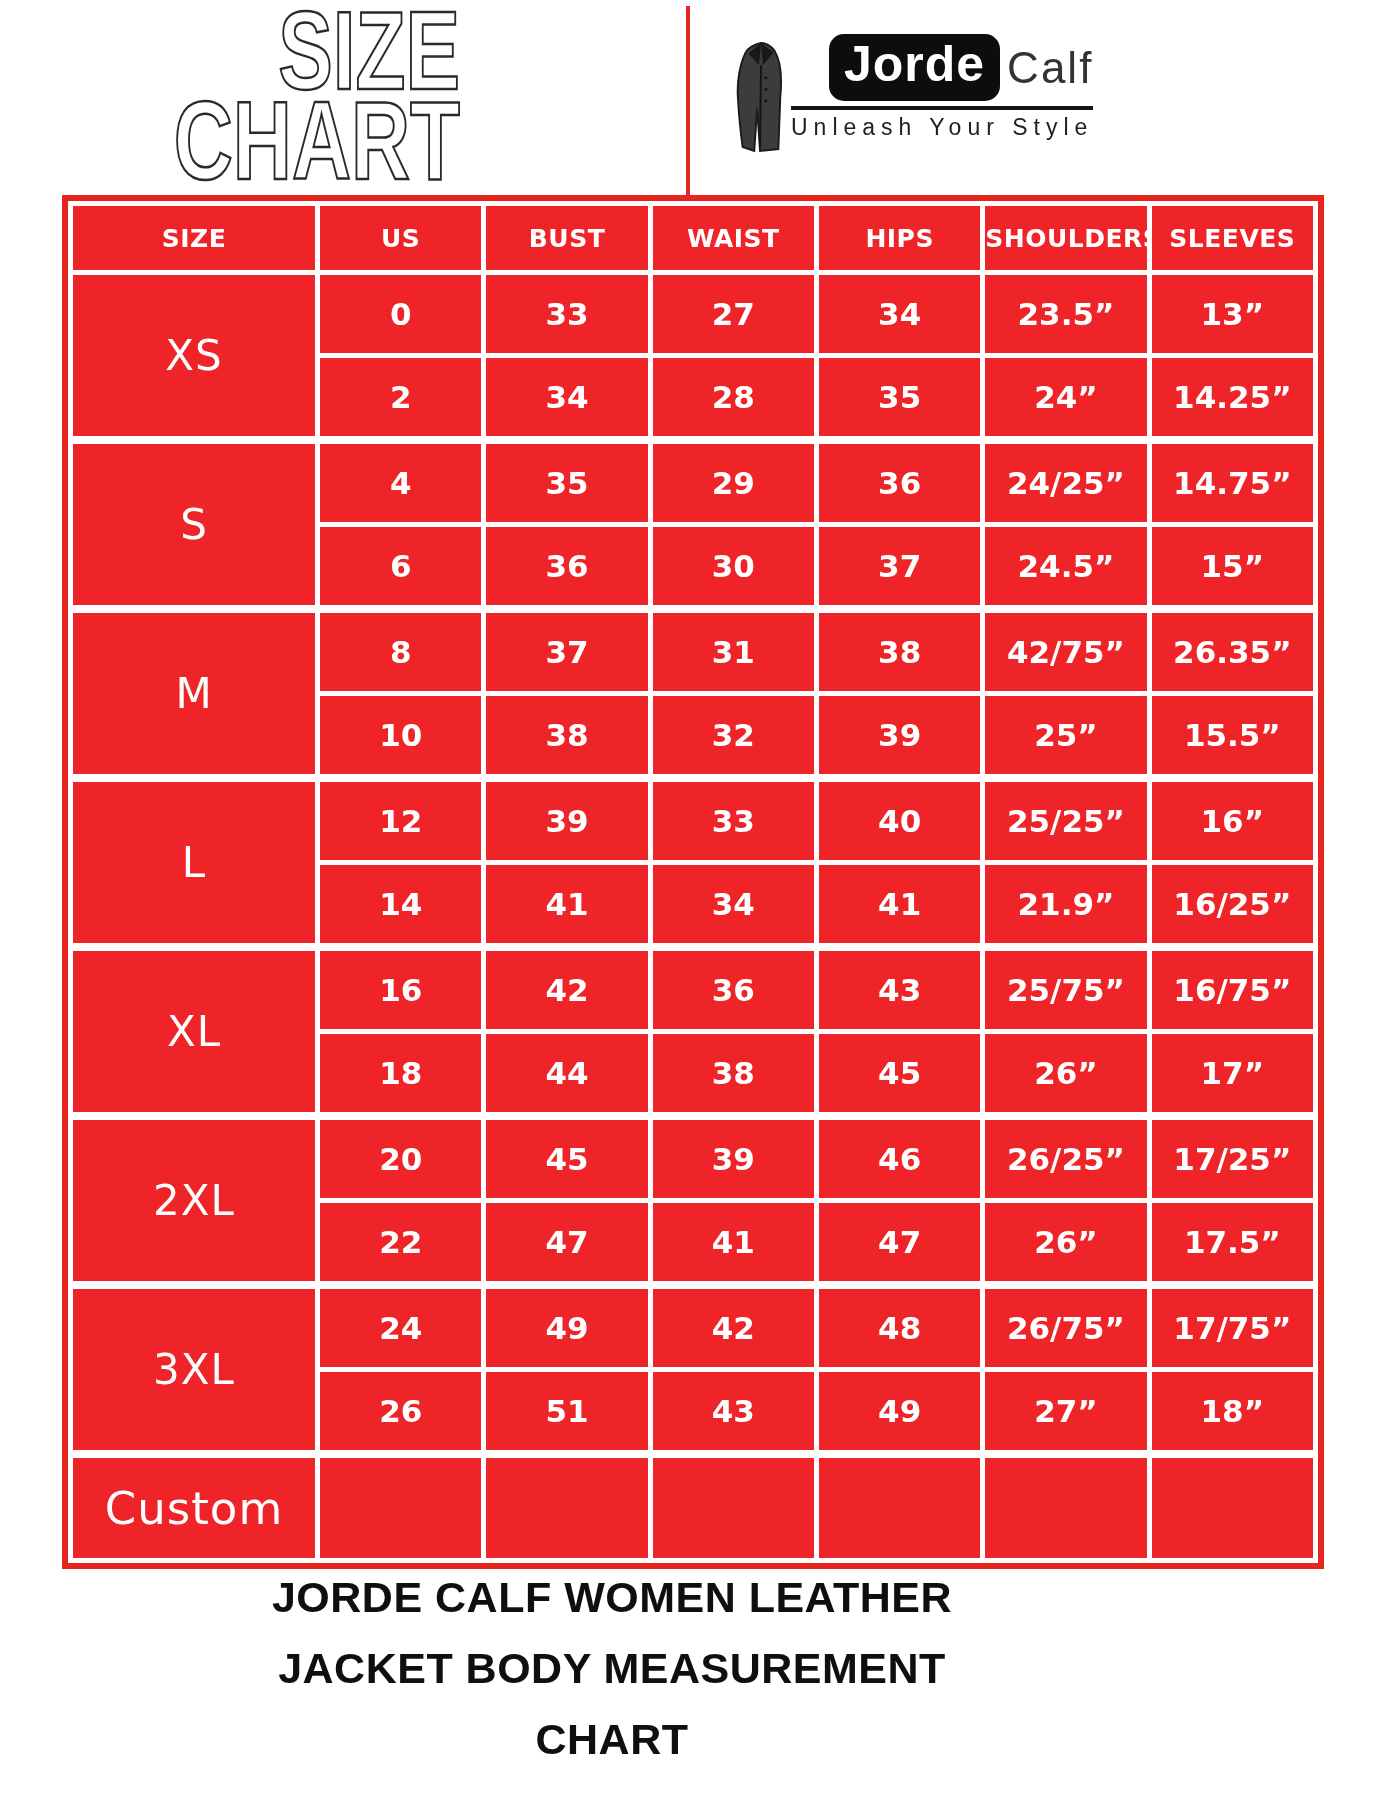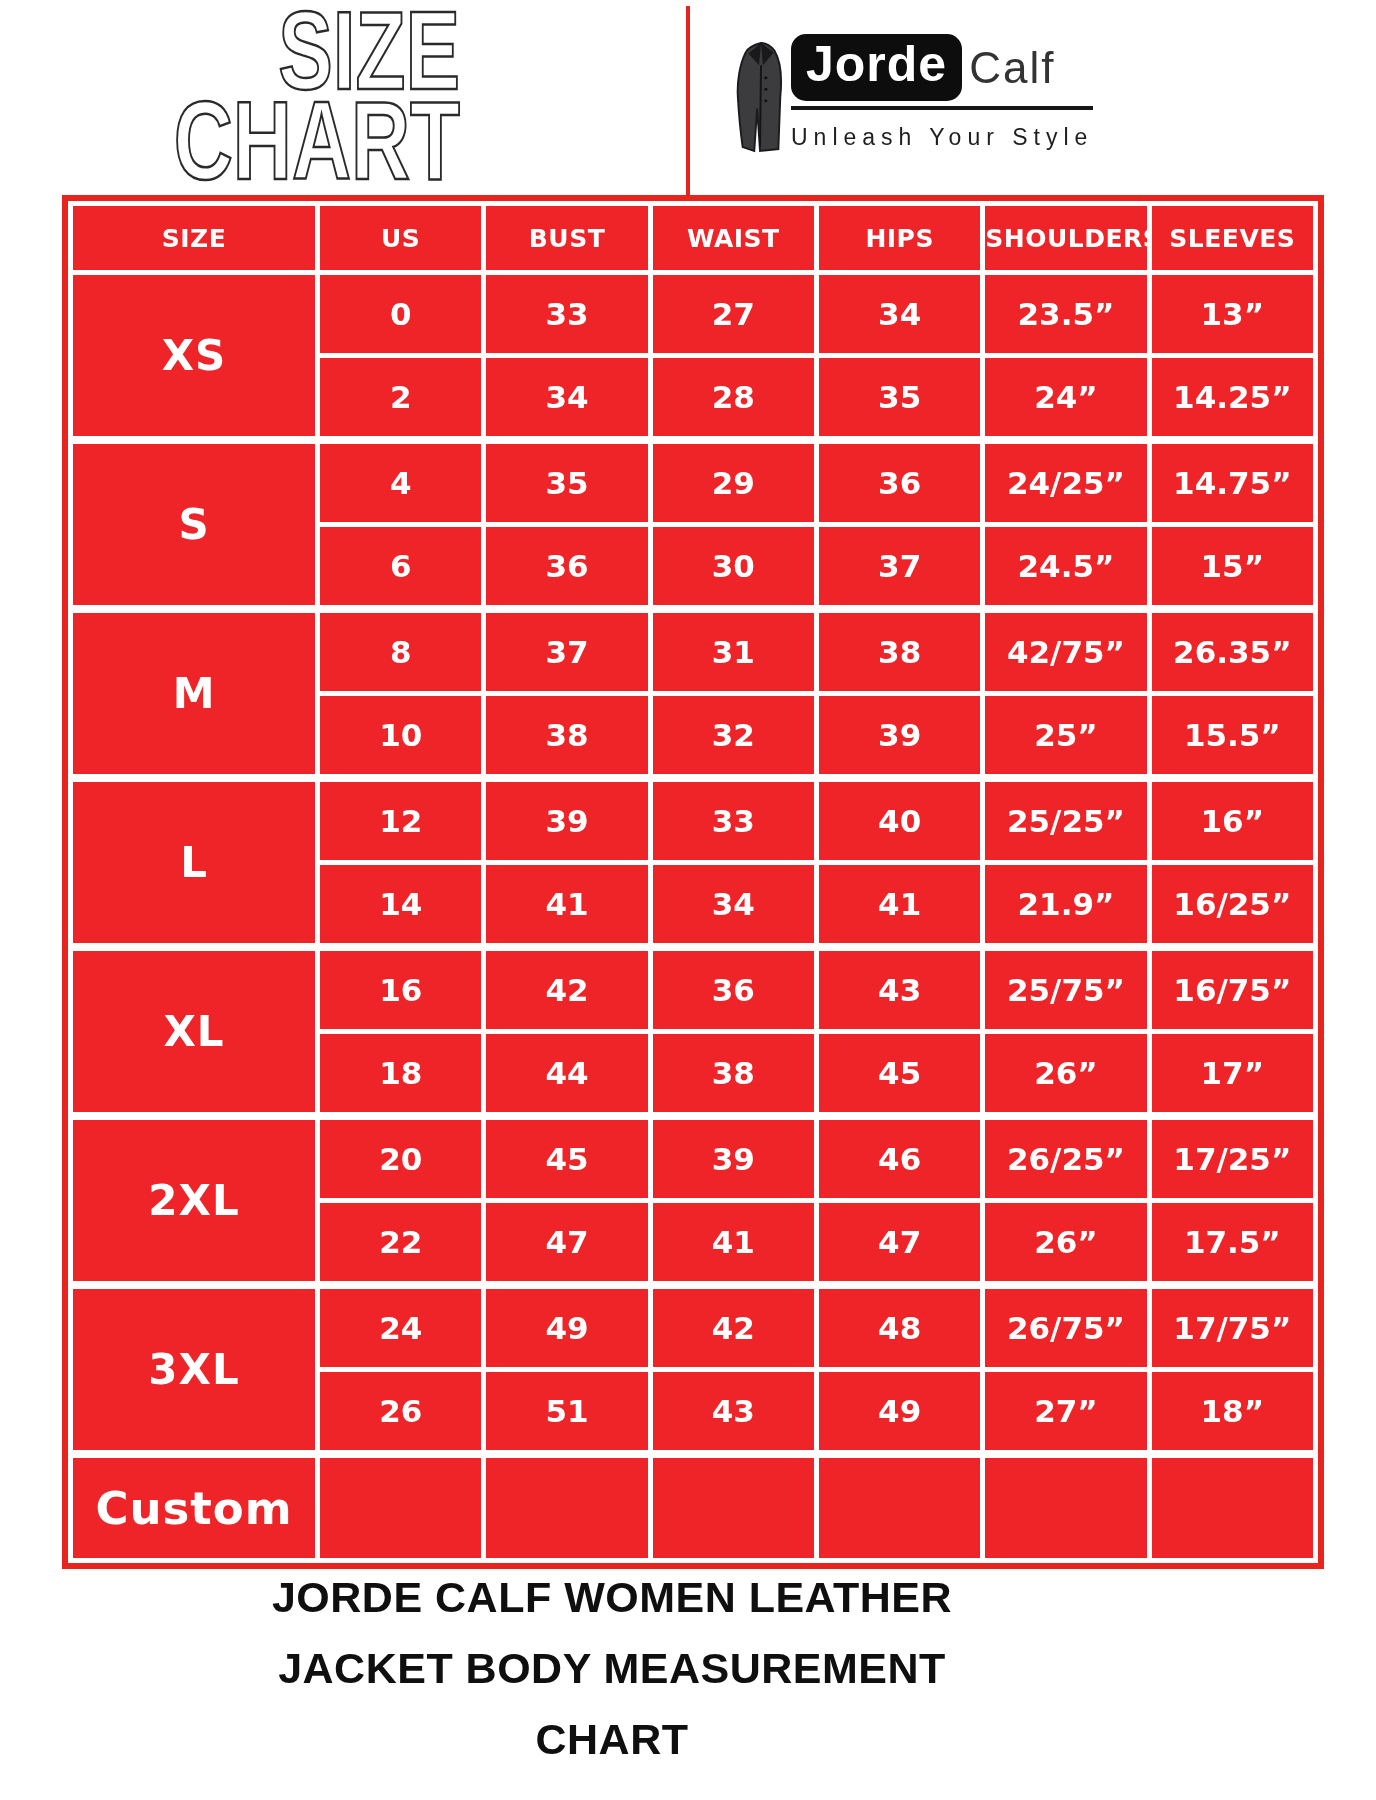--- a/index.html
+++ b/index.html
@@ -14,51 +14,51 @@
     font-weight:800; font-size:112px; line-height:90px; letter-spacing:0px;
     color:#ffffff; -webkit-text-stroke:2.5px #2a2a2a;
     transform:scaleX(0.73); transform-origin:top right;
   }
   .header-divider {
     position:absolute; left:686px; top:6px; width:4px; height:212px;
     background:#e8241f;
   }
   .logo { position:absolute; left:734px; top:34px; display:flex; align-items:flex-start; }
   .logo-jacket { margin-right:3px; margin-top:4px; }
-  .logo-row { display:flex; align-items:center; }
+  .logo-row { display:flex; align-items:center;justify-content:flex-end; }
   .logo-pill {
     background:#0d0d0d; border-radius:15px; padding:3px 15px 9px 15px;
     font-size:50px; font-weight:800; color:#ffffff; letter-spacing:1px; line-height:1.1;
   }
   .logo-calf {
     font-size:44px; font-weight:400; color:#333333; padding-left:7px; line-height:1.0;
     letter-spacing:2px;
   }
   .logo-underline { height:4px; background:#161616; margin-top:5px; width:100%; }
   .logo-tagline {
-    margin-top:14px; font-size:23px; letter-spacing:6px; color:#1f1f1f;
+    margin-top:4px; font-size:23px; letter-spacing:6px; color:#1f1f1f;
     font-weight:500; white-space:nowrap;
   }
 
   
   .table-wrap {
     position:absolute; left:62px; top:195px; width:1262px; box-sizing:border-box;
     border:6px solid #e8241f; background:#ffffff;
   }
   table.size-table {
     width:100%; border-collapse:separate; border-spacing:5px; table-layout:fixed;
     font-family:"DejaVu Sans", sans-serif;
   }
   .size-table th, .size-table td {
     background:#ee2428; color:#ffffff; text-align:center; vertical-align:middle;
     overflow:hidden; padding:0;
   }
   .size-table th { font-size:25px; font-weight:800; height:64px; letter-spacing:0.5px; }
   .size-table td.data-cell { font-size:31px; font-weight:700; height:78px; }
-  .size-table td.size-cell { font-size:42px; font-weight:700; letter-spacing:1px; }
+  .size-table td.size-cell { font-size:42px; font-weight:400; letter-spacing:1px; }
   .size-table tr.custom-row td { height:100px; }
   .size-table tr.custom-row td.size-cell { font-size:45px; }
   .size-table tbody tr.gsep td { border-top:3px solid #ffffff; }
   col.c-size { width:20%; }
   col.c-std  { width:13.33%; }
 
   
   .caption {
     position:absolute; top:1562px; left:0; width:1224px; text-align:center;
     font-weight:700; font-size:43px; line-height:71px; color:#0f0f0f;

